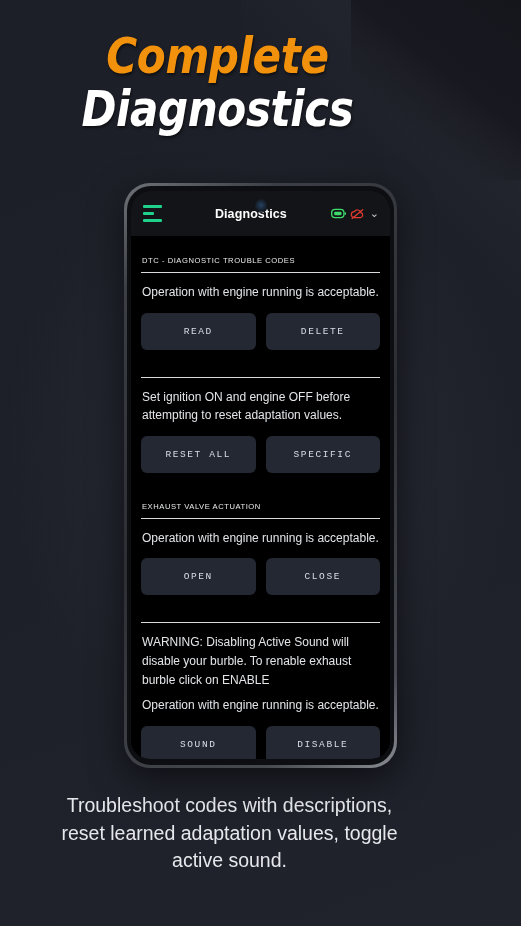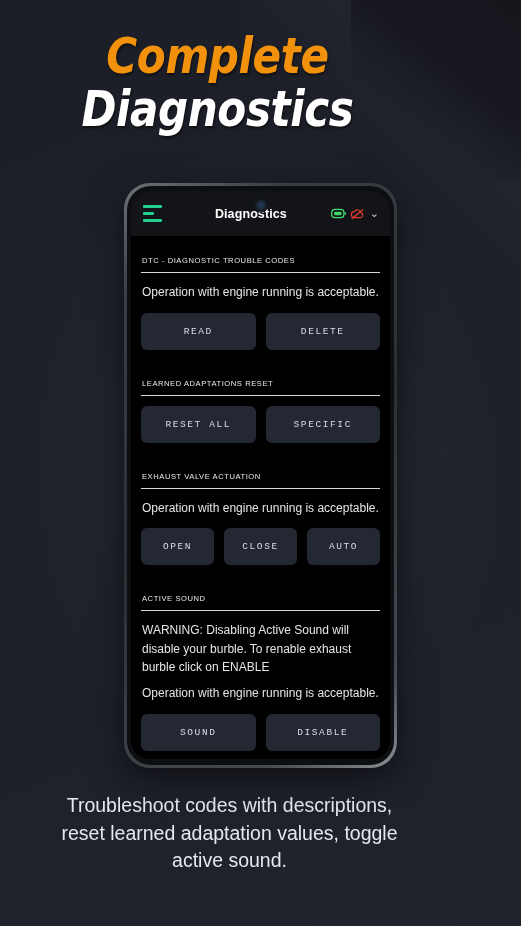--- a/index.html
+++ b/index.html
@@ -282,41 +282,39 @@
           <div class="section-title">DTC - DIAGNOSTIC TROUBLE CODES</div>
           <div class="section-rule"></div>
           <div class="section-desc">Operation with engine running is acceptable.</div>
           <div class="btn-row">
             <button class="act-btn">READ</button>
             <button class="act-btn">DELETE</button>
           </div>
         </div>
 
         <div class="section">
-          <div class="section-title">LEARNED ADAPTATIONS RESET</div>
           <div class="section-rule"></div>
+          <div class="section-desc">Set ignition ON and engine OFF before attempting to reset adaptation values.</div>
           <div class="btn-row">
             <button class="act-btn">RESET ALL</button>
             <button class="act-btn">SPECIFIC</button>
           </div>
         </div>
 
         <div class="section">
           <div class="section-title">EXHAUST VALVE ACTUATION</div>
           <div class="section-rule"></div>
           <div class="section-desc">Operation with engine running is acceptable.</div>
           <div class="btn-row">
             <button class="act-btn">OPEN</button>
             <button class="act-btn">CLOSE</button>
-            <button class="act-btn">AUTO</button>
           </div>
         </div>
 
         <div class="section">
-          <div class="section-title">ACTIVE SOUND</div>
           <div class="section-rule"></div>
           <div class="section-desc spaced">WARNING: Disabling Active Sound will disable your burble. To renable exhaust burble click on ENABLE</div>
           <div class="section-desc">Operation with engine running is acceptable.</div>
           <div class="btn-row">
             <button class="act-btn">SOUND</button>
             <button class="act-btn">DISABLE</button>
           </div>
         </div>
 
       </div>

